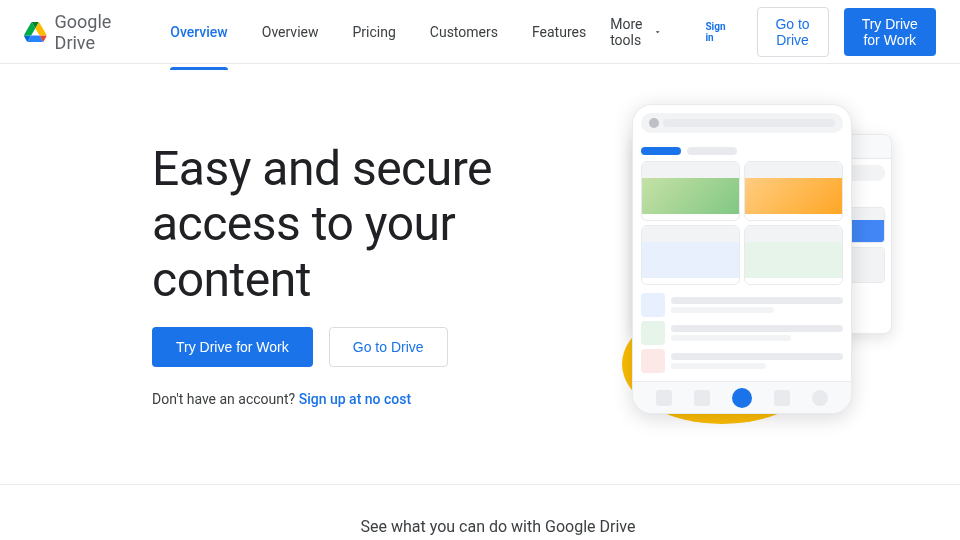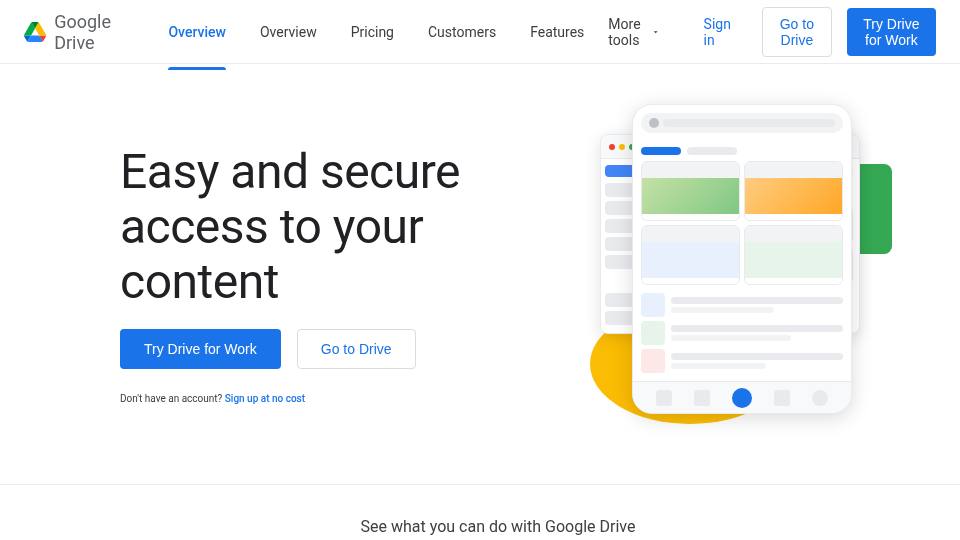--- a/index.html
+++ b/index.html
@@ -70,25 +70,25 @@
       align-items: center;
       gap: 4px;
       padding: 8px 12px;
       font-size: 14px;
       color: #3c4043;
       cursor: pointer;
       border-radius: 4px;
     }
     .nav-sign-in {
       padding: 8px 16px;
-      font-size: 14px;
+      font-size: 10px;
       color: #1a73e8;
       border-radius: 4px;
       cursor: pointer;
-      font-weight: 400;
+      font-weight: 700;
       text-decoration: none;
     }
     .btn-outline {
       padding: 8px 16px;
       font-size: 14px;
       color: #1a73e8;
       border: 1px solid #dadce0;
       border-radius: 4px;
       cursor: pointer;
       background: #fff;
@@ -106,20 +106,21 @@
     }
 
     
     .hero {
       display: flex;
       align-items: center;
       min-height: 380px;
       padding: 40px 48px 40px 120px;
       overflow: hidden;
       position: relative;
+      margin-left: 32px;
     }
     .hero-content {
       flex: 0 0 420px;
       z-index: 2;
     }
     .hero-title {
       font-size: 48px;
       font-weight: 400;
       line-height: 1.15;
       color: #202124;
@@ -153,21 +154,21 @@
       padding: 11px 23px;
       font-size: 14px;
       font-weight: 500;
       color: #1a73e8;
       background: #fff;
       border: 1px solid #dadce0;
       border-radius: 4px;
       cursor: pointer;
     }
     .hero-no-account {
-      font-size: 10px;
+      font-size: 14px;
       color: #3c4043;
     }
     .hero-no-account a {
       color: #1a73e8;
       text-decoration: none;
       font-weight: 500;
     }
 
     
     .hero-illustration {

